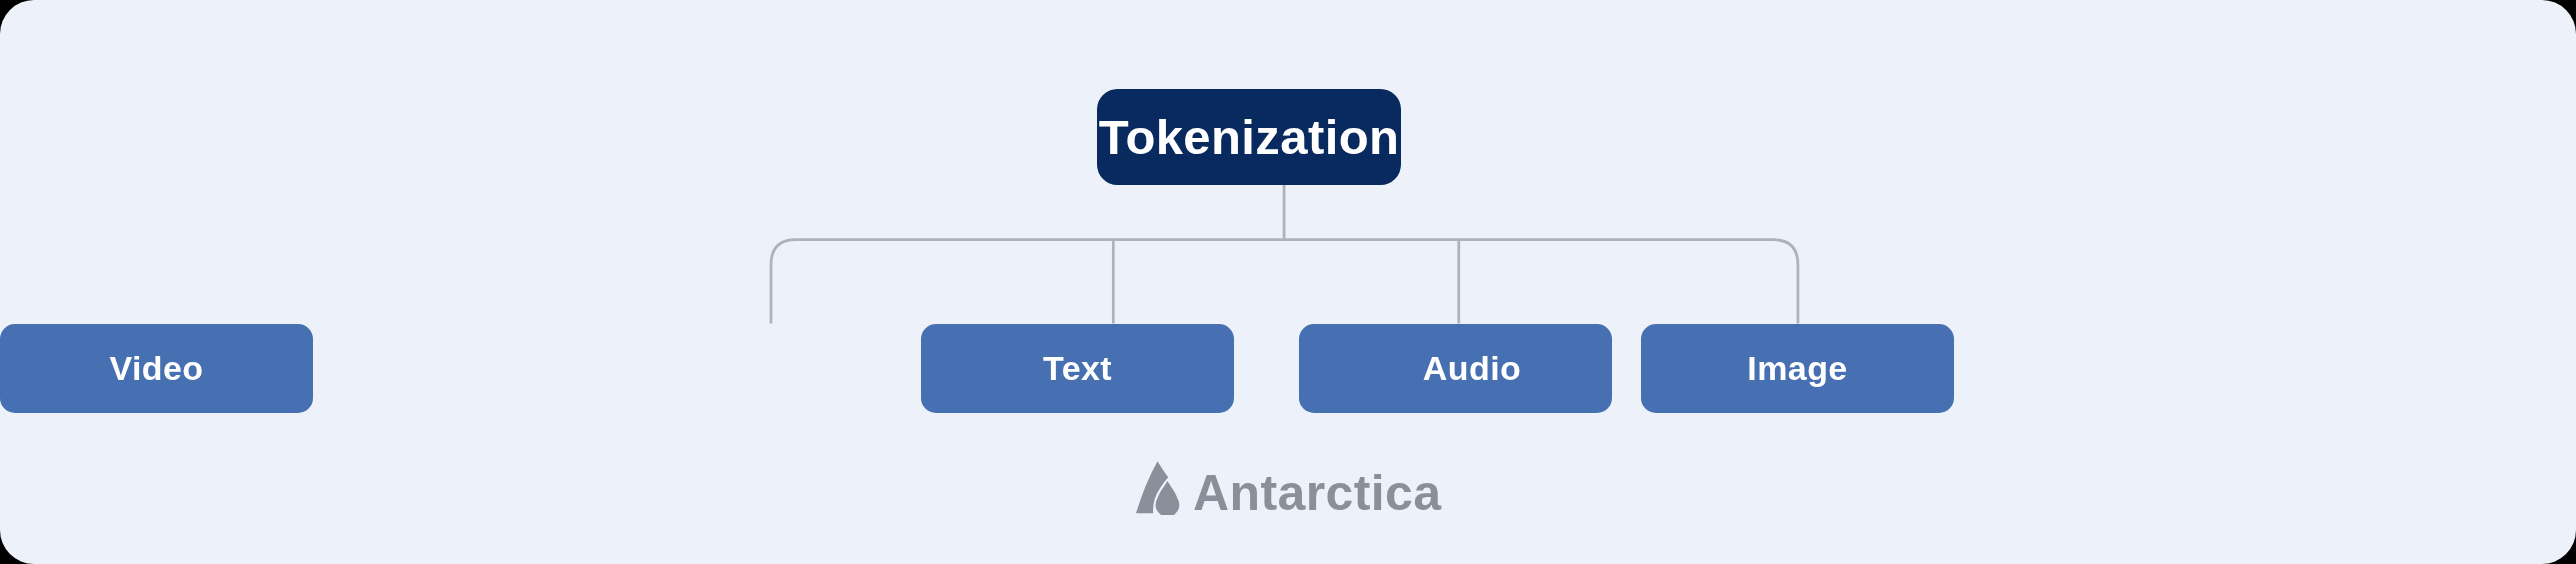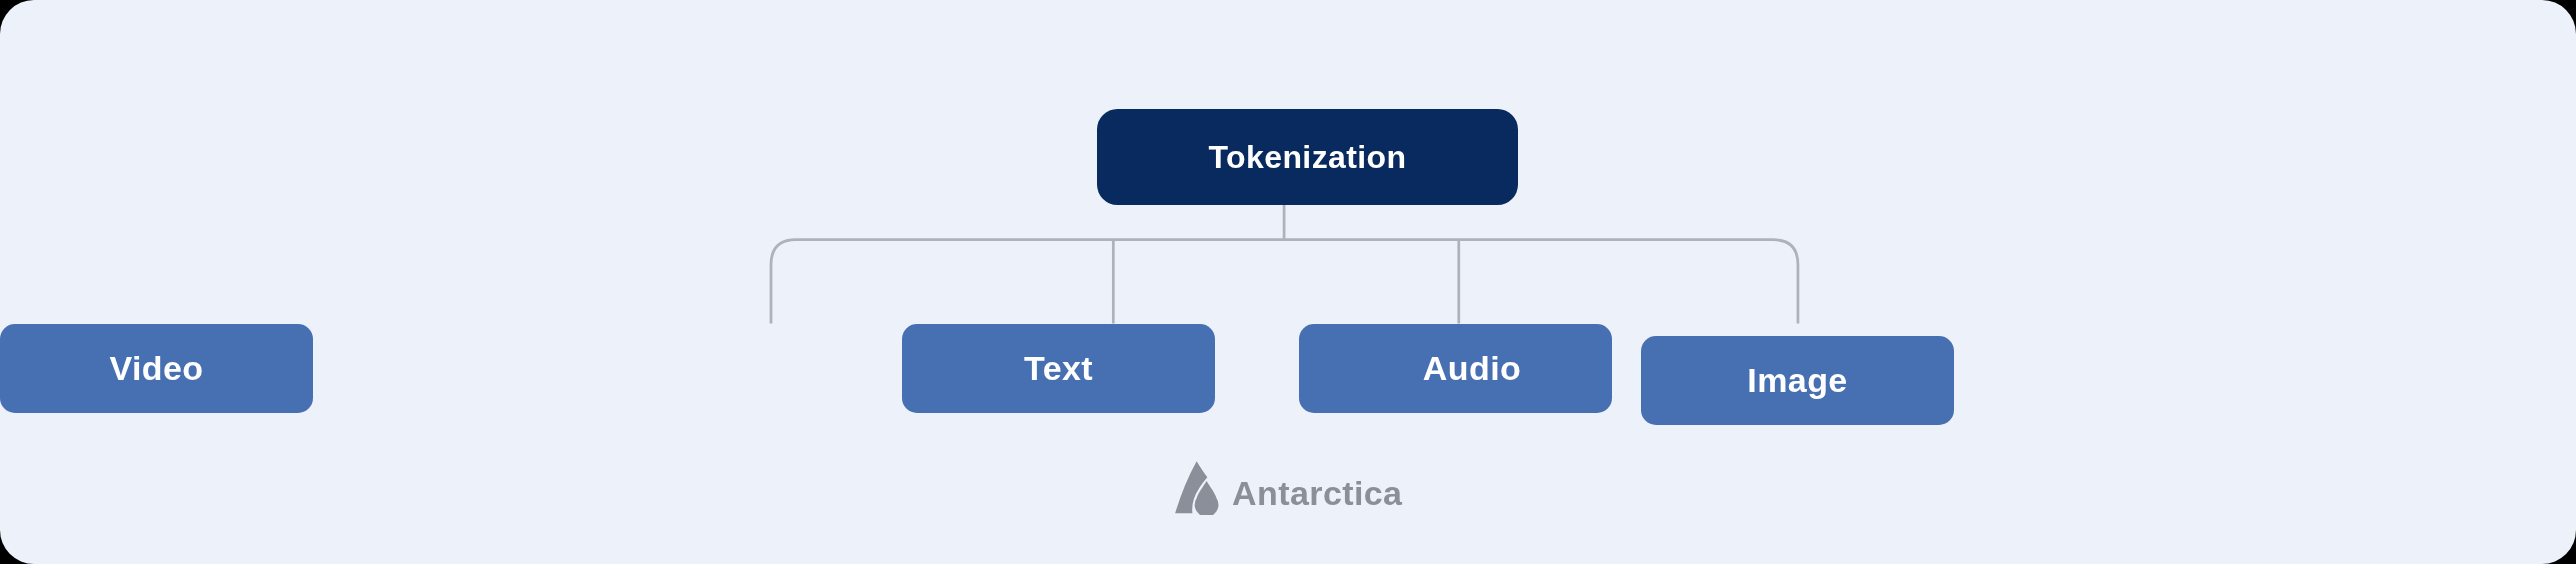--- a/index.html
+++ b/index.html
@@ -30,54 +30,53 @@
   .node {
     position: absolute;
     display: flex;
     align-items: center;
     justify-content: center;
     color: var(--node-text, #fff);
     box-sizing: border-box;
   }
   .node.root {
     left: 1097px; top: 89px;
-    width: 421px; height: 96px;
+    width: 304px; height: 96px;
     border-radius: 20.4px;
     background: var(--root-bg, #082A5E);
-    font-size: 32px;
+    font-size: 49px;
     font-weight: 600;
     letter-spacing: 0.4px;
-    margin-top: 20px;
   }
   .node.child {
     top: 324px;
     width: 313px; height: 89px;
     border-radius: 15px;
     background: var(--child-bg, #4670B2);
     font-size: 34px;
     font-weight: 600;
     letter-spacing: 0.4px;
   }
   .node.child:nth-of-type(1) { left: 614px; }
-  .node.child:nth-of-type(2) { left: 902px; }
+  .node.child:nth-of-type(2) { left: 921px; }
   .node.child:nth-of-type(3) { left: 1299px; padding-left: 33px; }
-  .node.child:nth-of-type(4) { left: 1641px; margin-top: 12px; }
+  .node.child:nth-of-type(4) { left: 1641px; }
 
   .brand {
     position: absolute;
     left: 50%;
     top: 461px;
     transform: translateX(-50%);
     display: flex;
     align-items: center;
     gap: 12.5px;
   }
   .brand .mark { display: block; }
   .brand .name {
-    font-size: 34px;
+    font-size: 50px;
     font-weight: 700;
     letter-spacing: 0.4px;
     color: var(--brand-gray, #8A8F99);
     line-height: 1;
     transform: translateY(4.7px);
   }
 </style>
 </head>
 <body>
 

